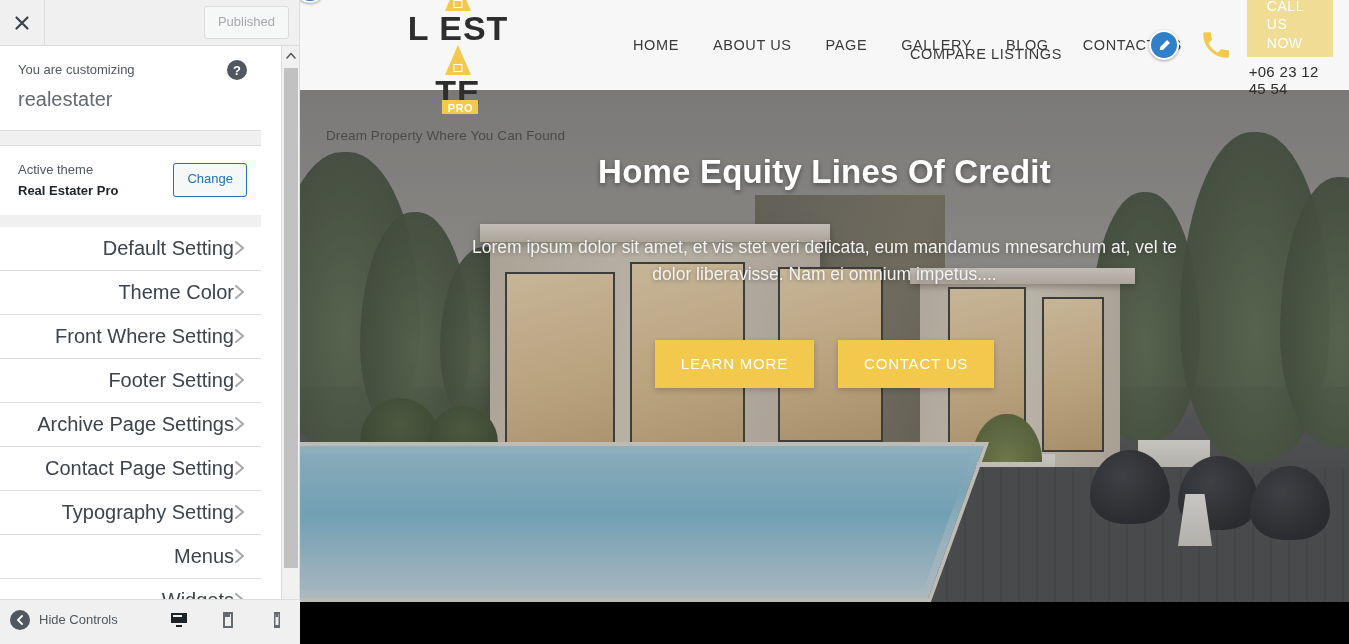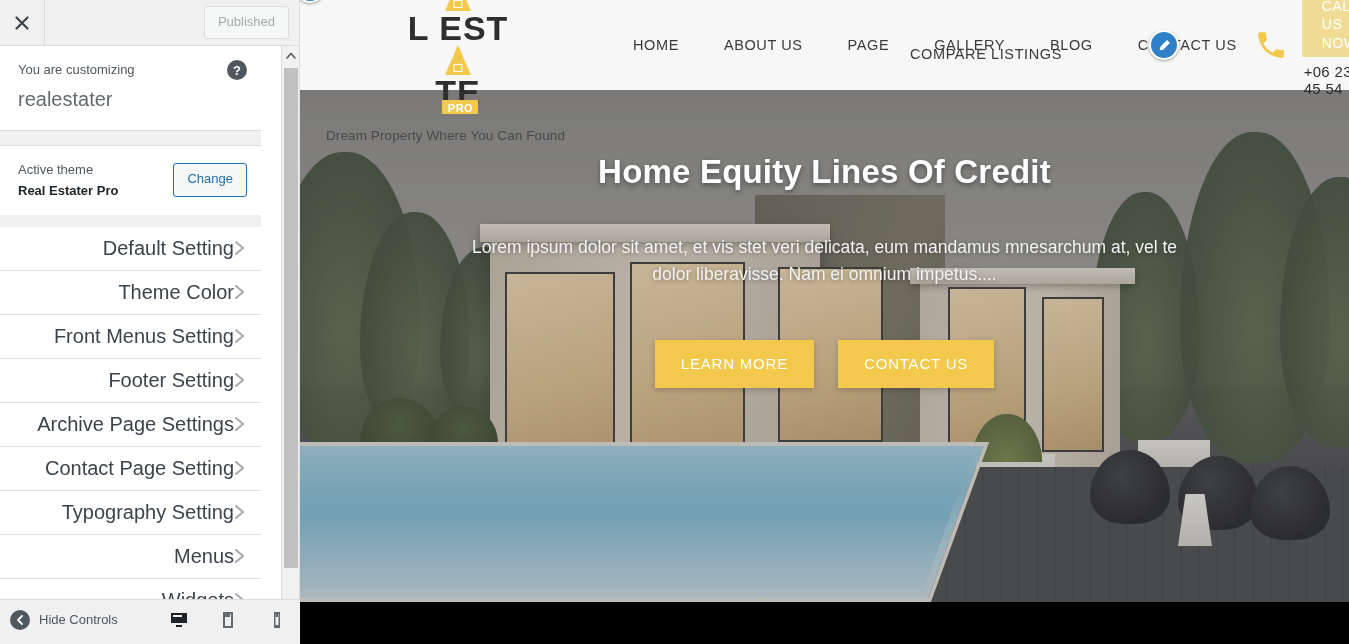--- a/index.html
+++ b/index.html
@@ -222,21 +222,21 @@
 
   
   .site-nav {
     flex: 1;
     position: relative;
     display: flex; align-items: center;
     padding-left: 18px;
     height: 90px;
   }
   .nav-row {
-    display: flex; align-items: center; gap: 11px;
+    display: flex; align-items: center; gap: 0;
     font-size: 14.5px; color: #3a3a3a;
     letter-spacing: 0.6px;
   }
   .nav-item {
     padding: 0 17px;
     cursor: pointer;
     white-space: nowrap;
   }
   .nav-sub {
     position: absolute;
@@ -475,21 +475,21 @@
         </div>
         <div class="cz-item">
           <span>Theme Color</span>
           <span class="cz-chev">
             <svg width="11" height="16" viewBox="0 0 11 16">
                 <path d="M2 2 L9 8 L2 14" fill="none" stroke="#a7aaad" stroke-width="2.1" stroke-linecap="round" stroke-linejoin="round"></path>
               </svg>
           </span>
         </div>
         <div class="cz-item">
-          <span>Front Menus Setting</span>
+          <span>Front Where Setting</span>
           <span class="cz-chev">
             <svg width="11" height="16" viewBox="0 0 11 16">
                 <path d="M2 2 L9 8 L2 14" fill="none" stroke="#a7aaad" stroke-width="2.1" stroke-linecap="round" stroke-linejoin="round"></path>
               </svg>
           </span>
         </div>
         <div class="cz-item">
           <span>Footer Setting</span>
           <span class="cz-chev">
             <svg width="11" height="16" viewBox="0 0 11 16">

